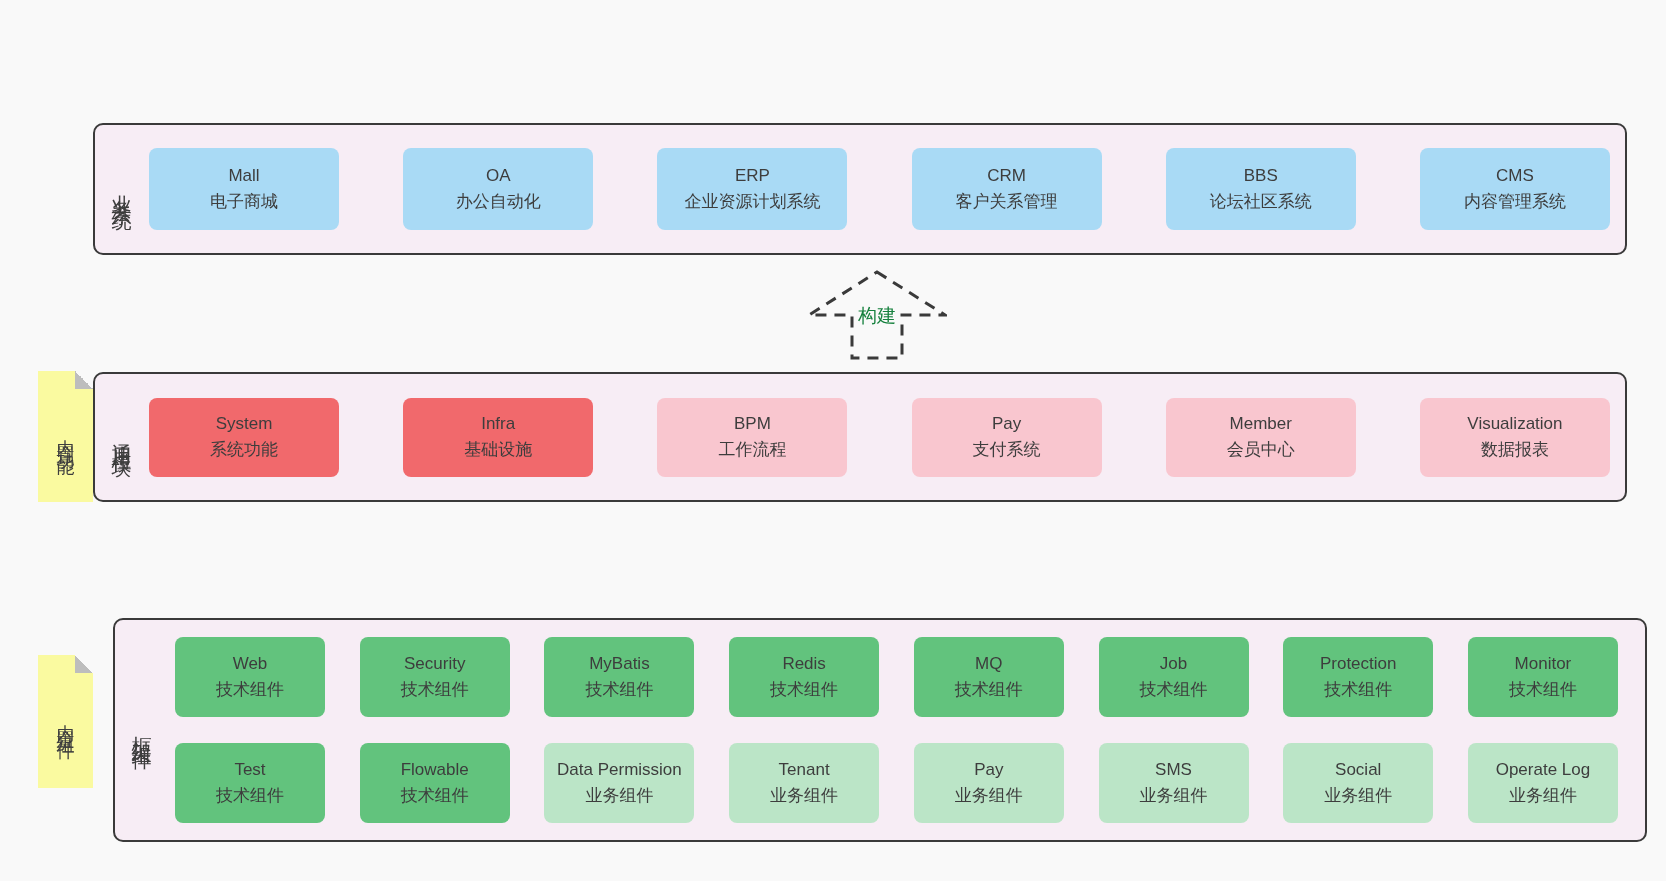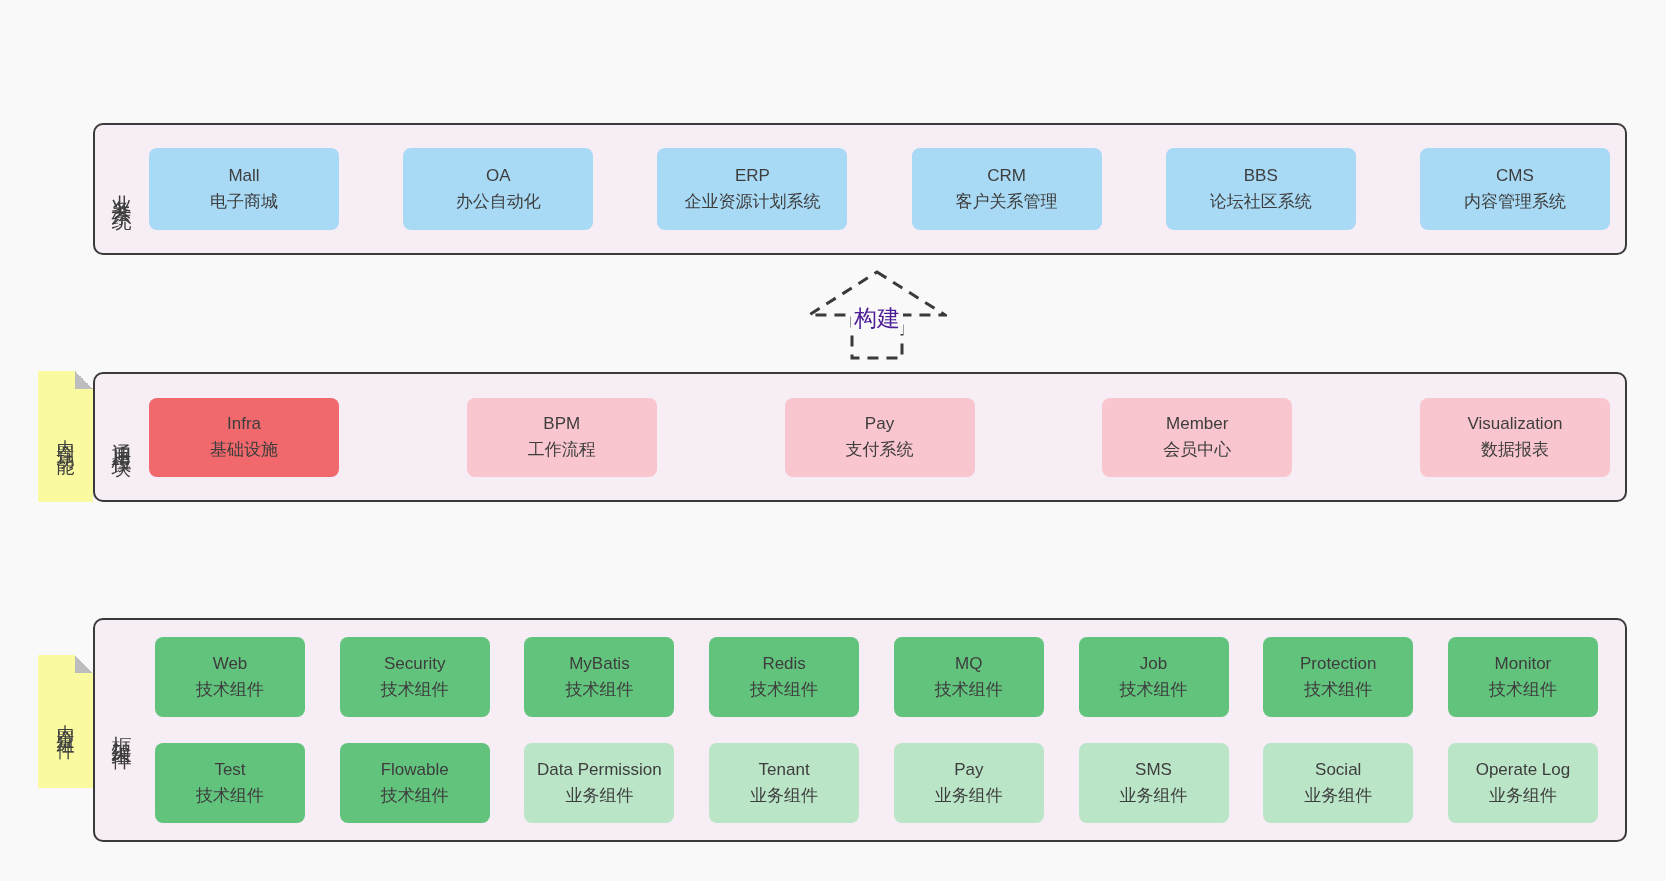--- a/index.html
+++ b/index.html
@@ -4,21 +4,21 @@
 <style>
   html,body{margin:0;padding:0;background:#f9f9f9;}
   .canvas{position:relative;width:1658px;height:881px;background:#f9f9f9;overflow:hidden;
           font-family:"Liberation Sans","DejaVu Sans",sans-serif;color:#3d3d3d;}
 
   
   .panel{position:absolute;left:93px;width:1534px;box-sizing:border-box;
          background:#f7edf5;border:2px solid #3a3a3a;border-radius:10px;z-index:1;}
   .panel-business{top:123px;height:132px;}
   .panel-modules{top:372px;height:130px;}
-  .panel-components{top:618px;height:224px;}
+  .panel-components{top:618px;height:224px;margin-left:20px;}
 
   .v-label{position:absolute;left:14px;top:50%;transform:translateY(-50%);
            writing-mode:vertical-rl;text-orientation:upright;
            font-size:20px;letter-spacing:5px;color:#3d3d3d;white-space:nowrap;}
 
   .box-row{position:absolute;top:0;left:0;right:0;bottom:0;
            display:flex;align-items:center;justify-content:space-between;
            padding:0 15px 0 54px;}
   .comp-wrap{position:absolute;top:0;left:0;right:0;bottom:0;
              display:flex;flex-direction:column;justify-content:center;gap:26px;
@@ -46,21 +46,21 @@
                background:linear-gradient(225deg,#f9f9f9 0 50%,#bdbdbd 50% 100%);}
   .sticky-text{writing-mode:vertical-rl;text-orientation:upright;
                font-size:18px;letter-spacing:6px;color:#3d3d3d;white-space:nowrap;}
 
   
   .arrow{position:absolute;width:140px;height:92px;z-index:2;}
   .arrow-build{left:807px;top:269px;}
   .arrow-impl{left:823px;top:516px;}
   .arrow svg{position:absolute;top:0;left:0;}
   .arrow-label{position:absolute;left:50%;top:34px;transform:translateX(-50%);
-               background:#f9f9f9;padding:0 3px;font-size:23px;color:#4c1d95;white-space:nowrap;}
+               background:#f9f9f9;padding:0 3px;font-size:19px;color:#15803d;white-space:nowrap;}
 </style>
 </head>
 <body>
 
 <div class="canvas">
 
   <div class="sticky sticky-modules">
     <span class="sticky-fold"></span>
     <span class="sticky-text">内置功能</span>
   </div>
@@ -103,20 +103,24 @@
     <svg width="140" height="92" viewBox="0 0 140 92">
       <polygon points="70,3 138,46 95,46 95,89 45,89 45,46 2,46" fill="#f9f9f9" stroke="#3a3a3a" stroke-width="3" stroke-dasharray="11 8"></polygon>
     </svg>
     <span class="arrow-label">构建</span>
   </div>
 
   <div class="panel panel-modules">
     <div class="v-label">通用模块</div>
     <div class="box-row">
       <div class="box box-lg red">
+        <div>System</div>
+        <div>系统功能</div>
+      </div>
+      <div class="box box-lg red">
         <div>Infra</div>
         <div>基础设施</div>
       </div>
       <div class="box box-lg pink">
         <div>BPM</div>
         <div>工作流程</div>
       </div>
       <div class="box box-lg pink">
         <div>Pay</div>
         <div>支付系统</div>

